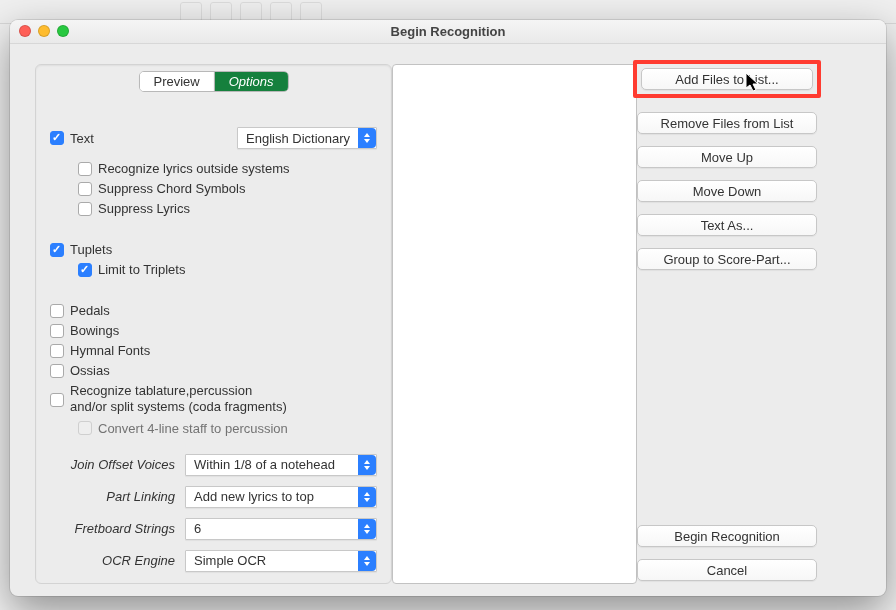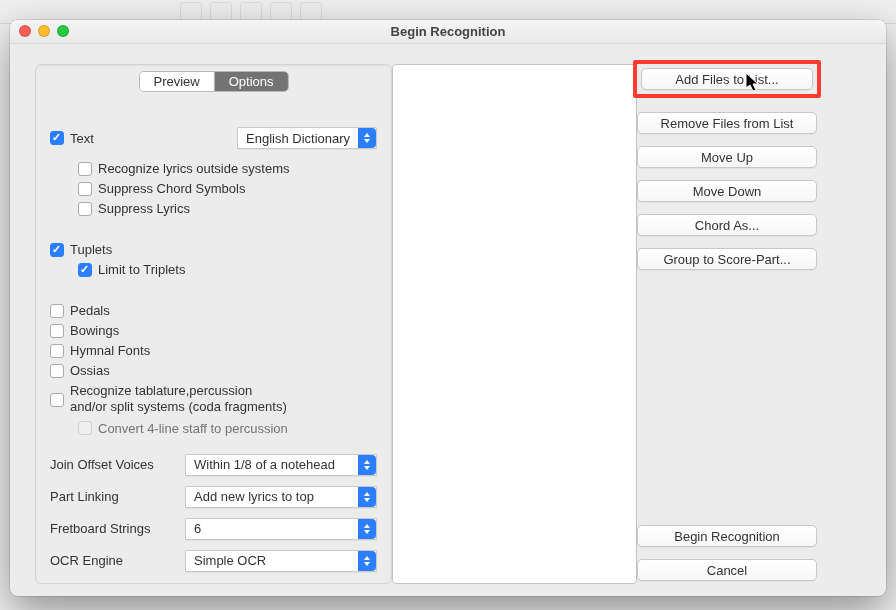--- a/index.html
+++ b/index.html
@@ -113,22 +113,23 @@
     background: #fff;
   }
   .segmented .seg {
     padding: 2px 14px;
     font-size: 13px;
     cursor: pointer;
     background: #fff;
   }
   .segmented .seg + .seg { border-left: 1px solid #b8b8b8; }
   .segmented .seg.active {
-    background: #737373;
+    background: #15803d;
     color: #fff;
+    font-style: italic;
   }
 
   
   .row {
     display: flex;
     align-items: center;
     margin-bottom: 5px;
     gap: 6px;
   }
   .row.group-start { margin-top: 26px; }
@@ -197,21 +198,21 @@
   }
   .select .arrows::before { border-bottom: 4px solid #fff; margin-bottom: 2px; }
   .select .arrows::after  { border-top: 4px solid #fff; }
 
   .field-row {
     display: flex;
     align-items: center;
     gap: 10px;
     margin-top: 10px;
   }
-  .field-row .lbl { flex: 0 0 125px; text-align:left; }
+  .field-row .lbl { flex: 0 0 125px; text-align:right;font-style:italic; }
 
   
   .file-list {
     flex: 0 0 245px;
     height: 520px;
     background: #fff;
     border: 1px solid #c2c2c2;
     border-radius: 4px;
   }
 
@@ -387,21 +388,21 @@
 
     <div class="right-col">
 
       <div class="highlight-box">
         <div class="mac-btn">Add Files to List...</div>
       </div>
 
       <div class="mac-btn">Remove Files from List</div>
       <div class="mac-btn">Move Up</div>
       <div class="mac-btn">Move Down</div>
-      <div class="mac-btn">Chord As...</div>
+      <div class="mac-btn">Text As...</div>
       <div class="mac-btn">Group to Score-Part...</div>
 
       <div class="bottom-btns">
         <div class="mac-btn">Begin Recognition</div>
         <div class="mac-btn">Cancel</div>
       </div>
     </div>
 
   </div>
 </div>

